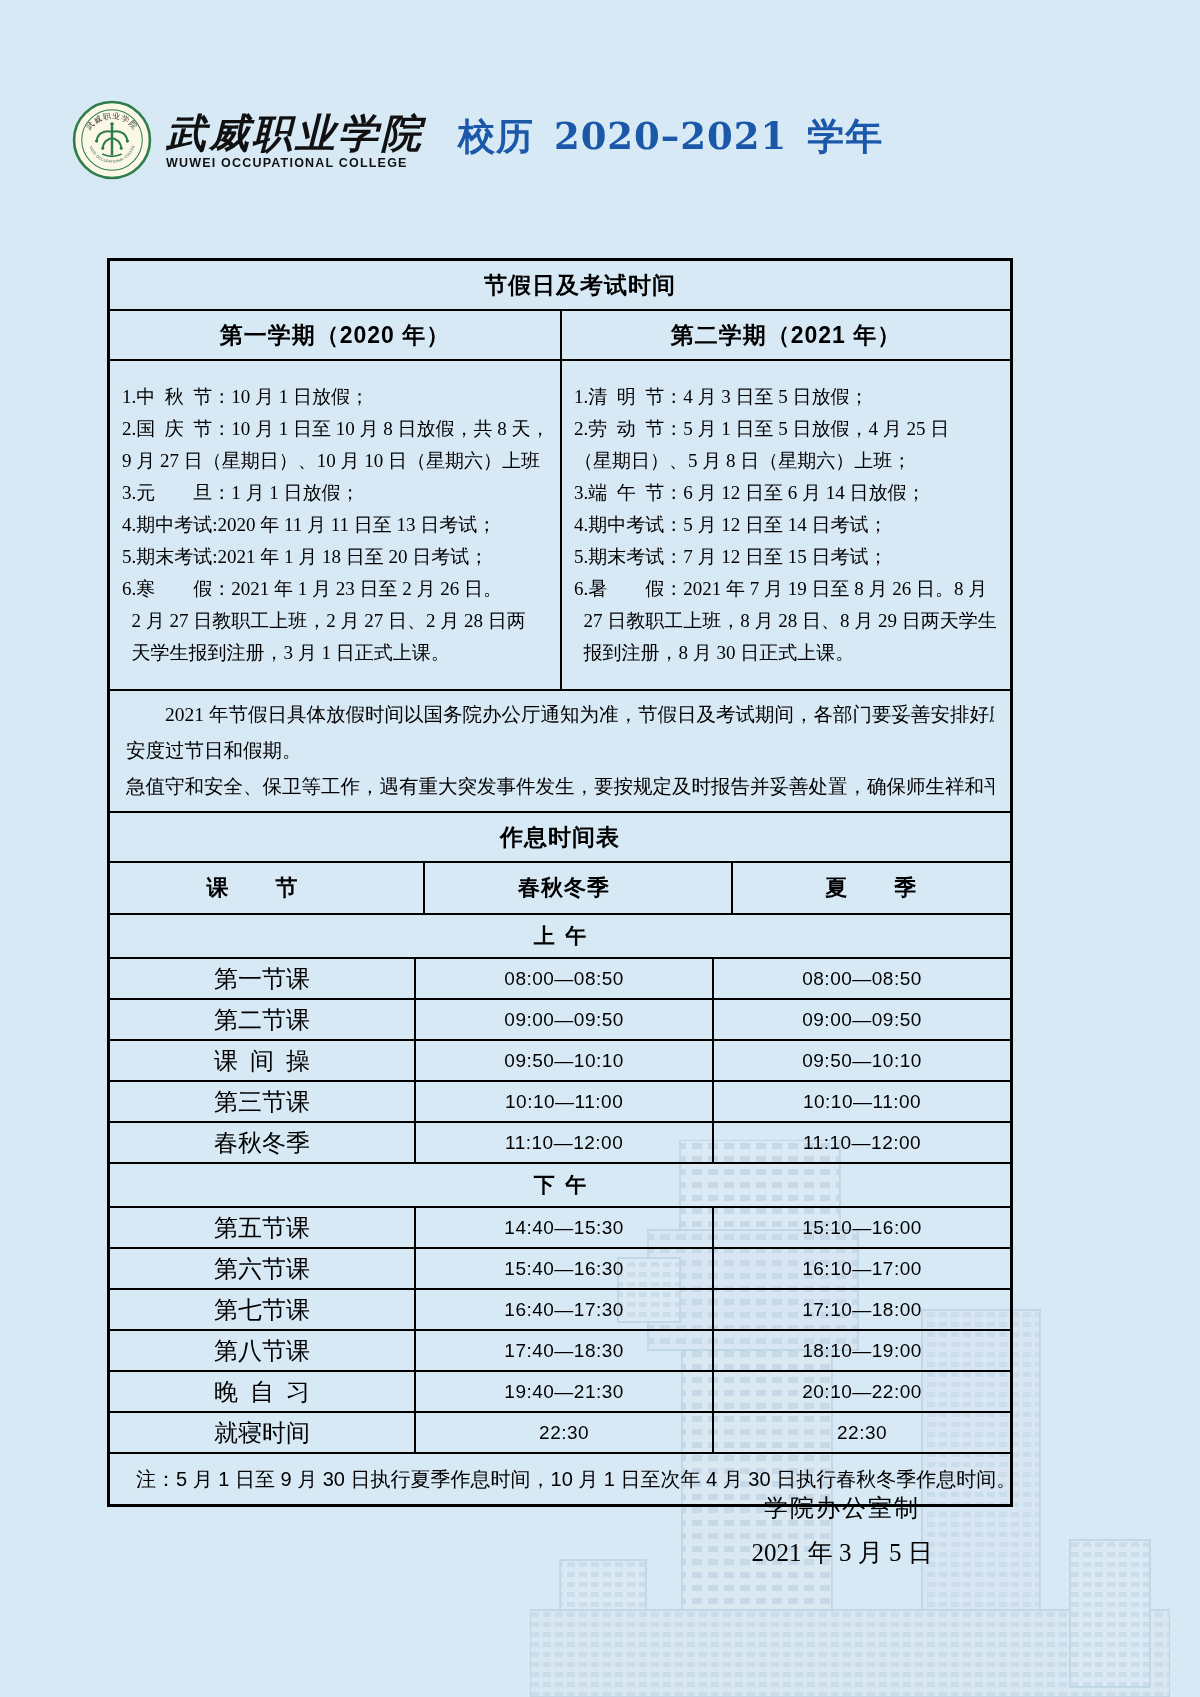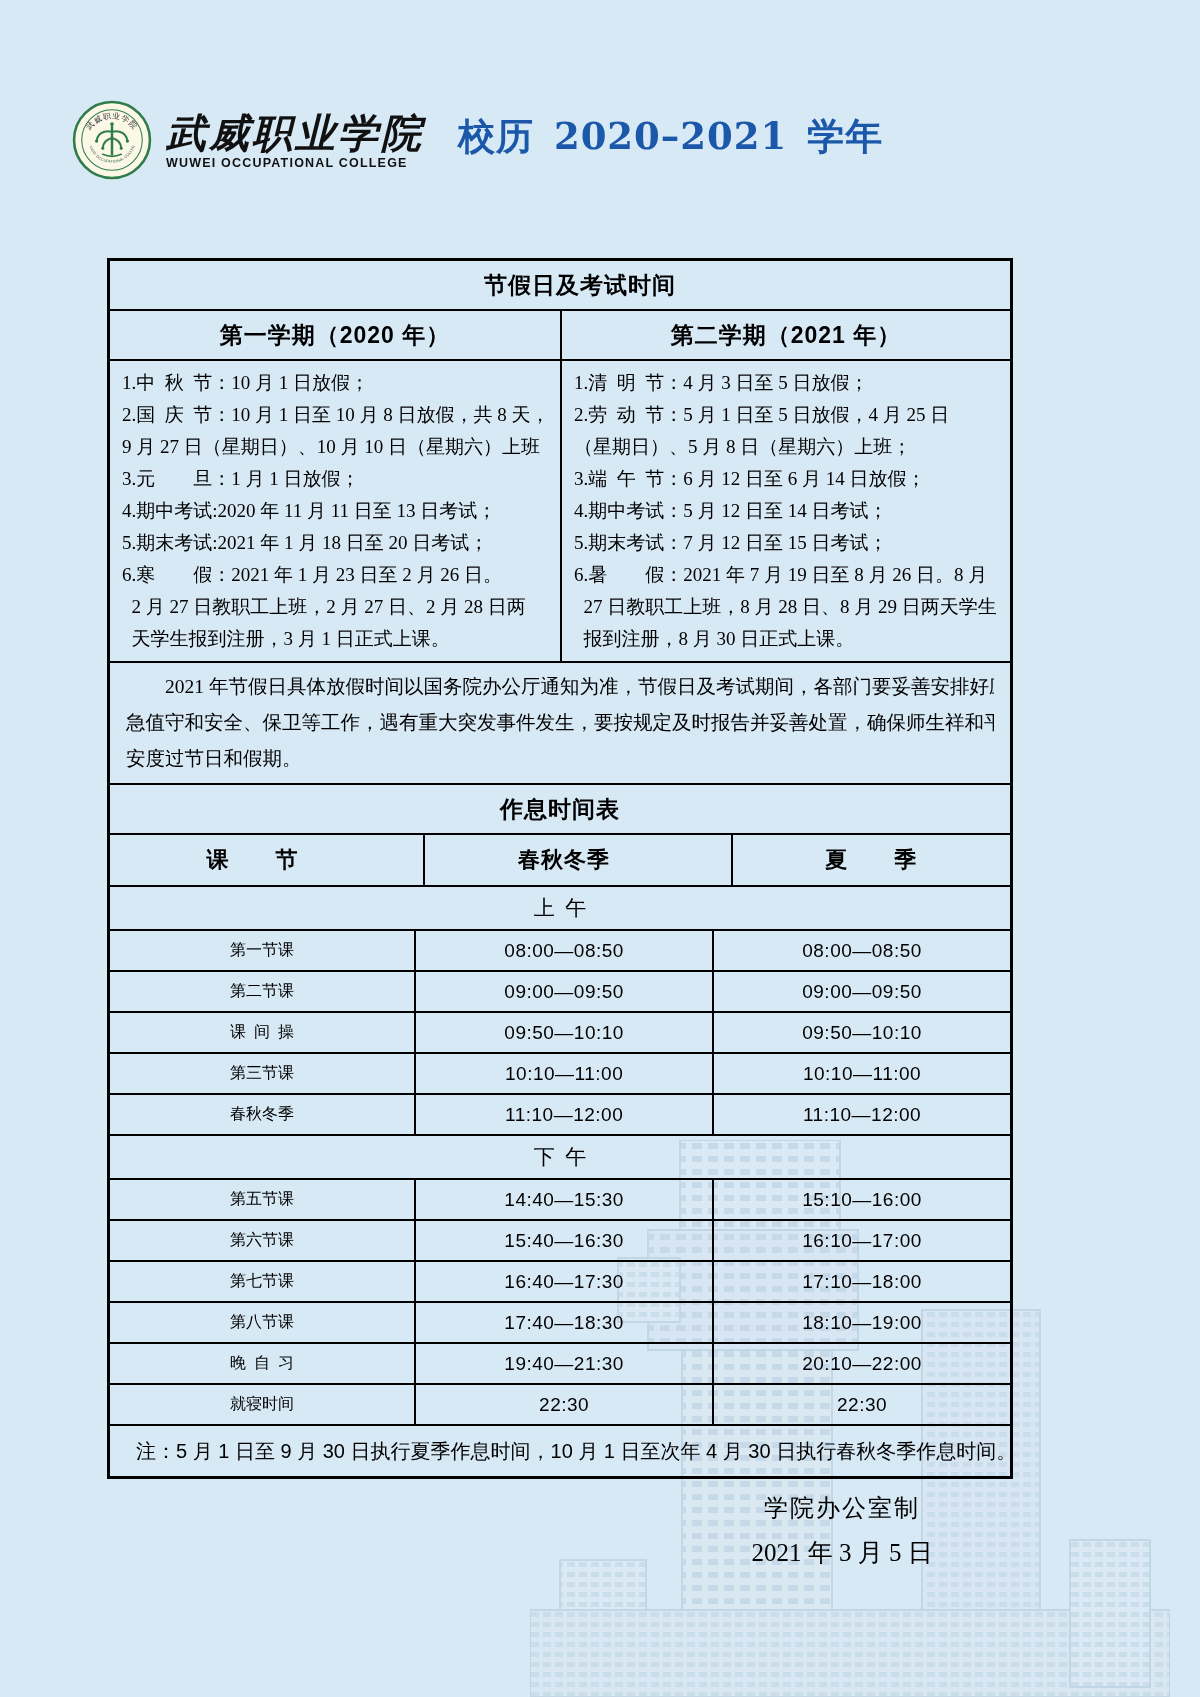--- a/index.html
+++ b/index.html
@@ -41,40 +41,40 @@
   .full{width:100%;}
   .half{width:50%;}
   .c1{width:33.8%;}
   .c2{width:33.1%;}
   .c3{width:33.1%;}
   .b-l{border-left:2px solid #000;}
   .t-title{height:48px;}
   .t-head{height:48px;text-align:right;}
   .title-text{font-size:23px;font-weight:bold;letter-spacing:1px;}
   
-  .t-body .cell{align-items:flex-end;justify-content:flex-start;padding:6px 12px;}
+  .t-body .cell{align-items:flex-end;justify-content:flex-start;padding:20px 12px;}
   .col-lines{display:block;width:100%;overflow:hidden;}
   .line{
     font-family:"Liberation Serif","DejaVu Serif",serif;
     font-size:19px;line-height:32px;white-space:nowrap;overflow:hidden;
   }
   
   .note-cell{display:block;padding:6px 16px;overflow:hidden;}
   .note-line{
     font-family:"Liberation Serif","DejaVu Serif",serif;
     font-size:19.5px;line-height:36px;white-space:nowrap;overflow:hidden;
   }
   
   .s-title{height:48px;}
   .s-head{height:50px;gap:28px;}
   .head-text{font-size:22px;font-weight:bold;letter-spacing:1px;}
   .s-span{height:42px;}
-  .span-text{font-size:21px;font-weight:normal;}
+  .span-text{font-size:21px;font-weight:bold;}
   .s-row{height:39px;}
-  .lbl{font-size:16px;}
+  .lbl{font-size:24px;}
   .tme{font-size:19px;letter-spacing:0.5px;}
   .note2-row{height:50px;}
   .note2{
     justify-content:flex-start;padding:0 26px;
     font-size:20px;white-space:nowrap;overflow:hidden;
   }
   
   .ftr{position:absolute;left:692px;top:1492px;width:300px;text-align:center;z-index:2;}
   .ftr1{font-size:24px;letter-spacing:2px;}
   .ftr2{
@@ -189,22 +189,22 @@
         <div class="line">6.暑　　假：2021 年 7 月 19 日至 8 月 26 日。8 月</div>
         <div class="line"> 27 日教职工上班，8 月 28 日、8 月 29 日两天学生</div>
         <div class="line"> 报到注册，8 月 30 日正式上课。</div>
       </div>
     </div>
   </div>
 
   <div class="row">
     <div class="cell full note-cell">
       <div class="note-line">　　2021 年节假日具体放假时间以国务院办公厅通知为准，节假日及考试期间，各部门要妥善安排好应</div>
+      <div class="note-line">安度过节日和假期。</div>
       <div class="note-line">急值守和安全、保卫等工作，遇有重大突发事件发生，要按规定及时报告并妥善处置，确保师生祥和平</div>
-      <div class="note-line">安度过节日和假期。</div>
     </div>
   </div>
 
   <div class="row s-title">
     <div class="cell full title-text">作息时间表</div>
   </div>
 
   <div class="row s-head">
     <div class="cell c1 head-text">课　　节</div>
     <div class="cell c2 head-text b-l">春秋冬季</div>

